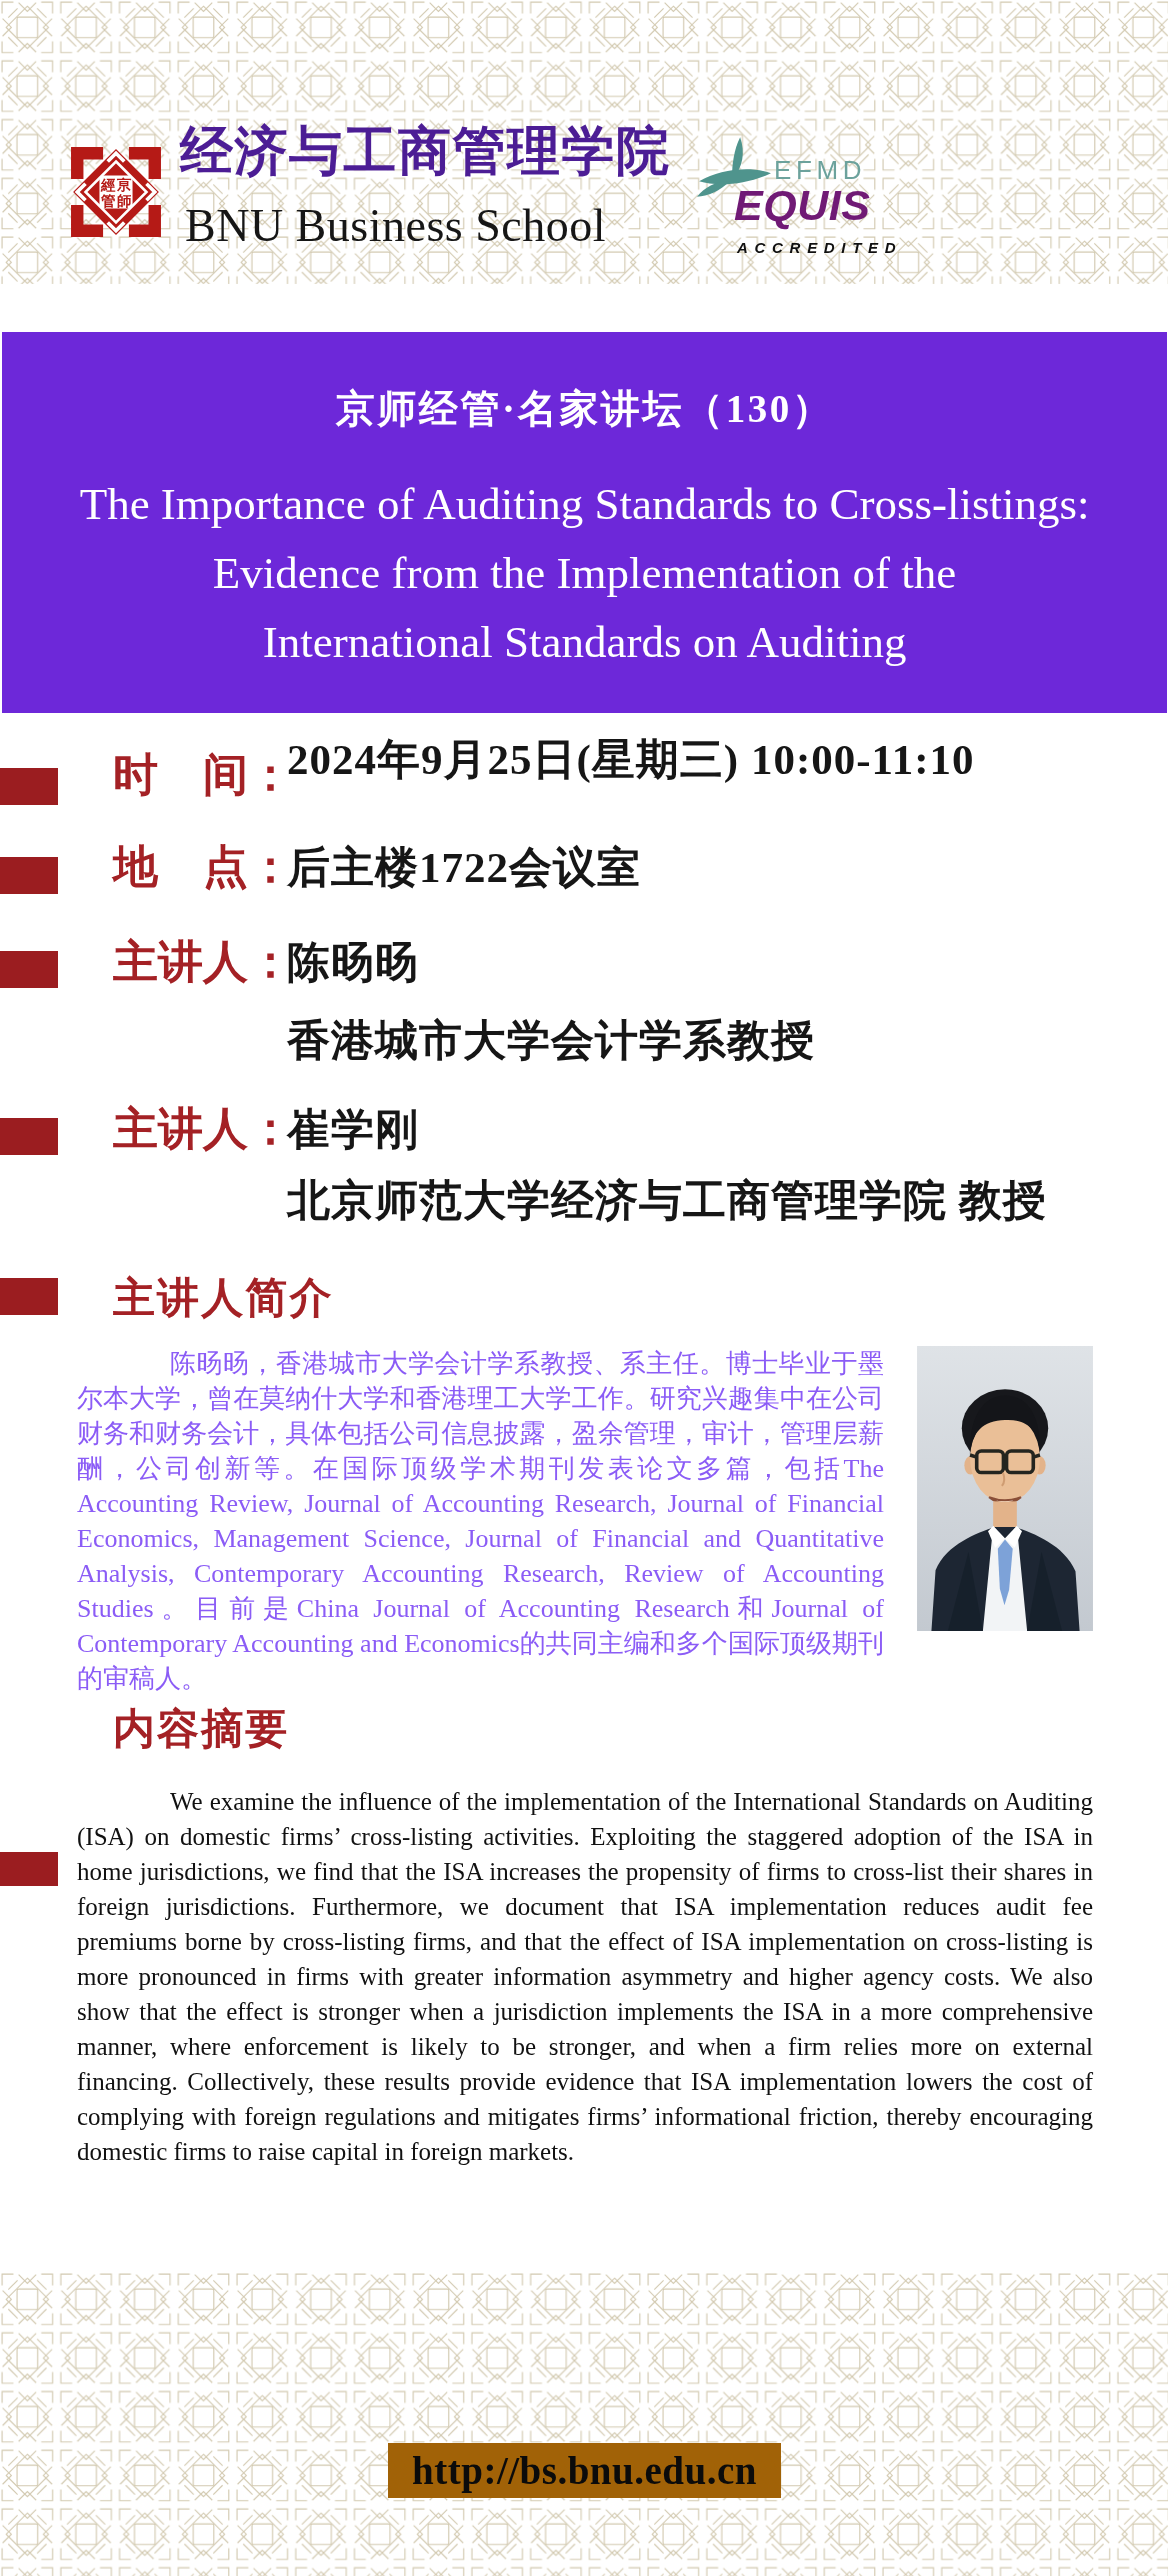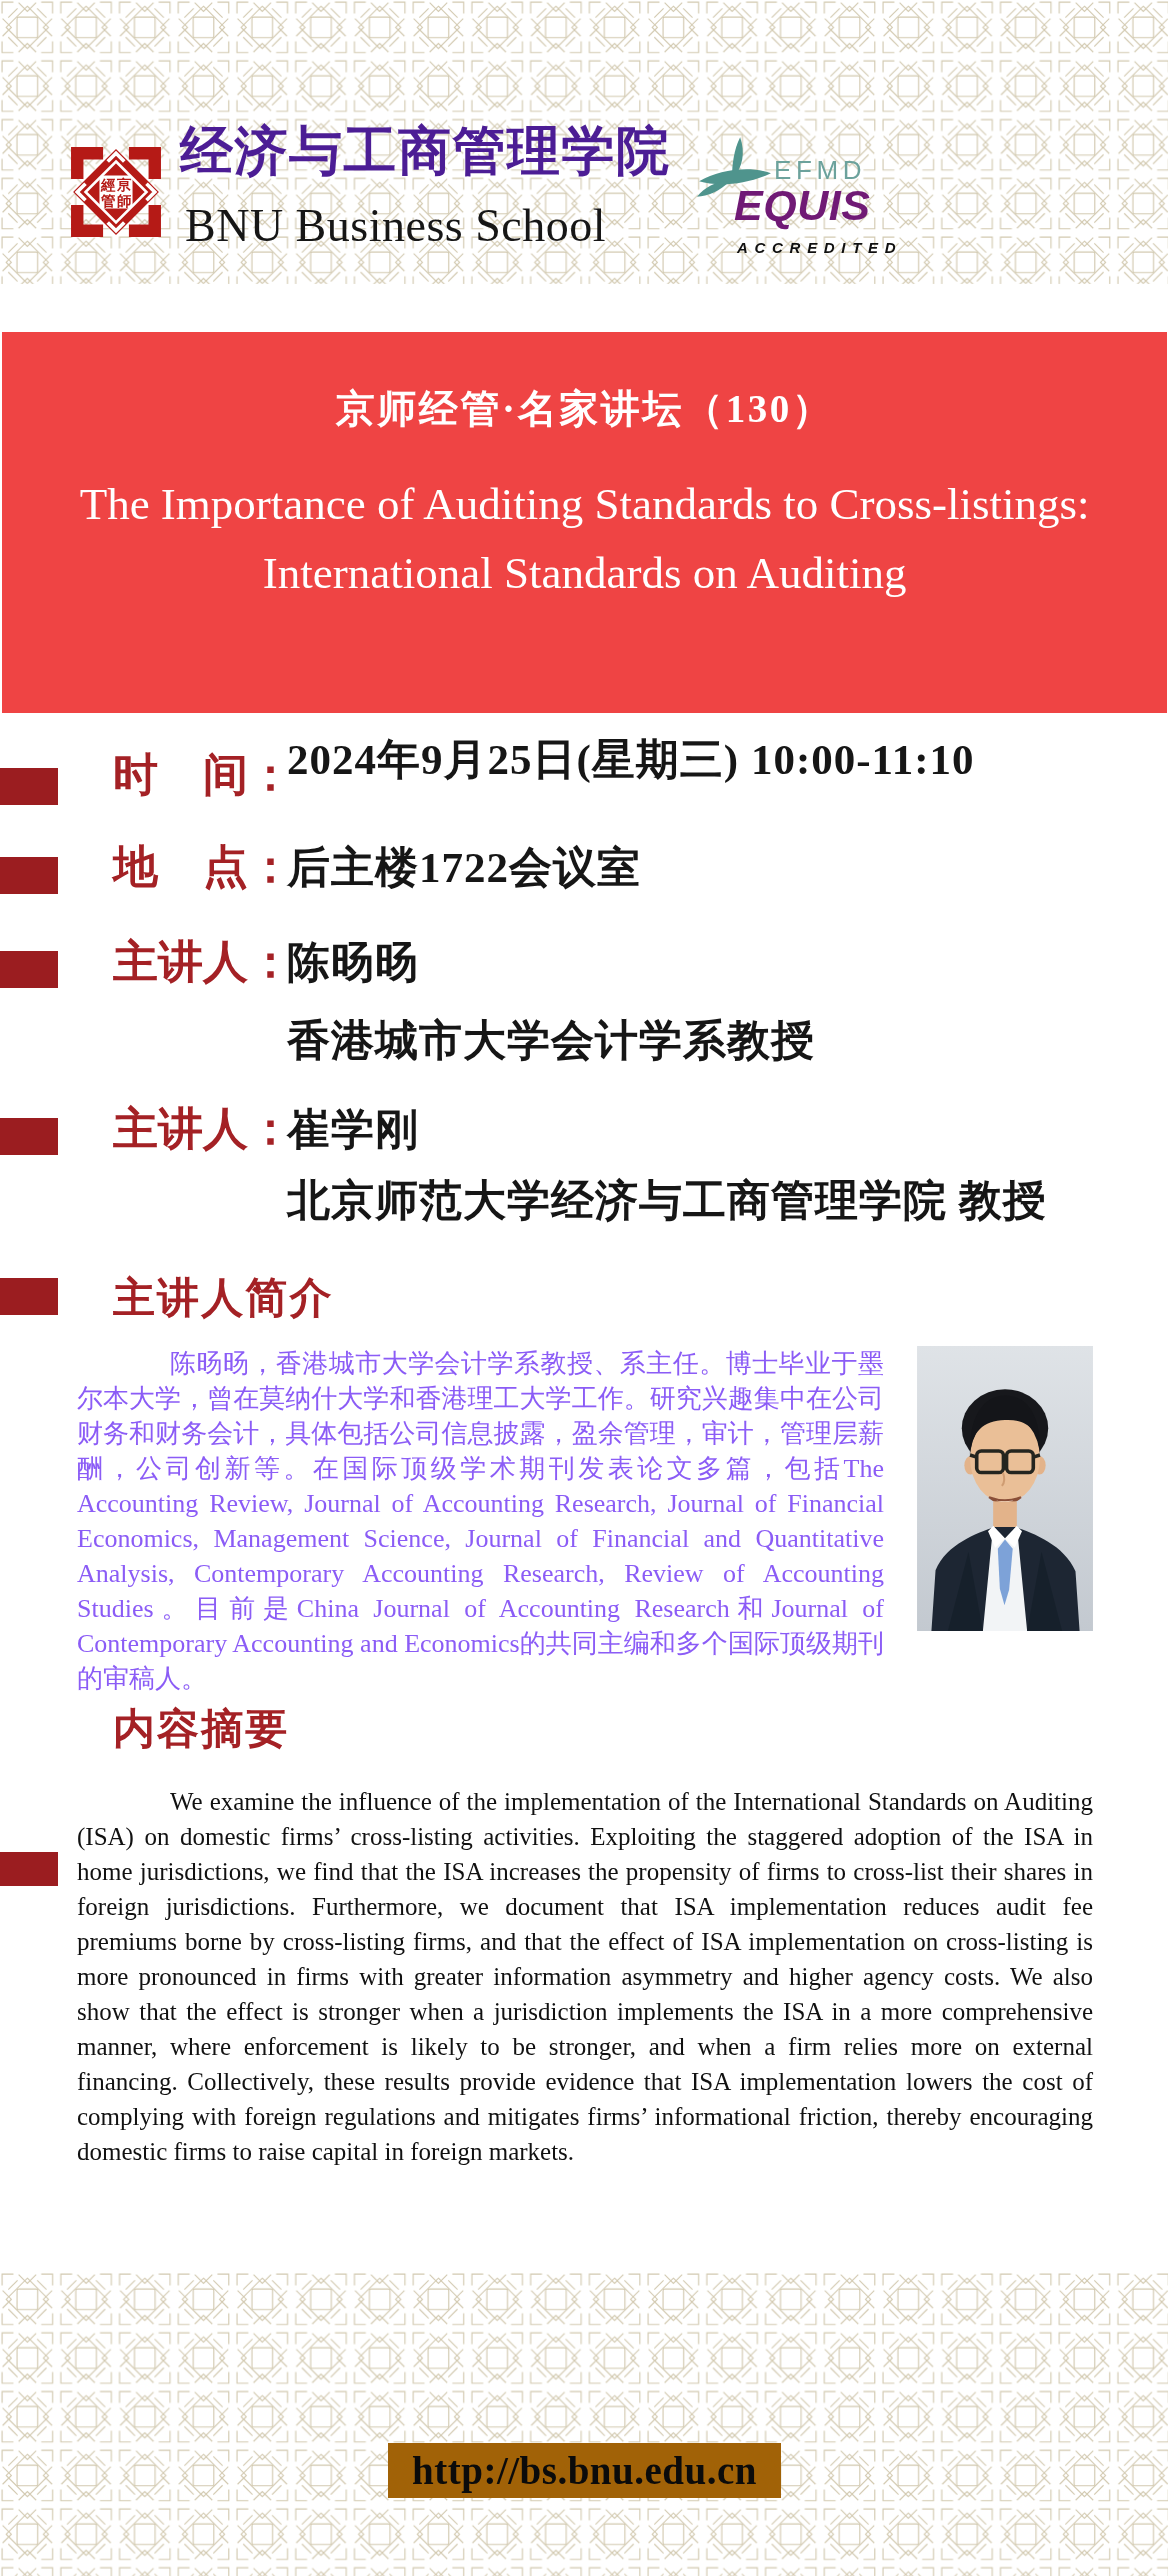--- a/index.html
+++ b/index.html
@@ -16,21 +16,21 @@
   .school-en{position:absolute;left:185px;top:199px;font-size:46px;font-weight:400;
              color:#161616;letter-spacing:0.5px;white-space:nowrap;}
   .efmd-text{position:absolute;left:774px;top:155px;font-size:26px;color:#6CA29C;
              letter-spacing:4.6px;font-family:"Liberation Sans",sans-serif;font-weight:500;}
   .equis-text{position:absolute;left:734px;top:181px;font-size:43px;font-style:italic;
              font-weight:900;color:#701a75;font-family:"Liberation Sans",sans-serif;letter-spacing:0.5px;}
   .accredited-text{position:absolute;left:737px;top:223px;font-size:15px;font-style:italic;
              font-weight:700;color:#101010;letter-spacing:6.7px;font-family:"Liberation Sans",sans-serif;margin-top:16px;}
 
   
-  .banner{position:absolute;left:2.1px;top:332px;width:1165px;height:381px;background:#ef4444;}
+  .banner{position:absolute;left:2.1px;top:332px;width:1165px;height:381px;background:#6d28d9;}
   .banner-cn{position:absolute;top:50px;left:0;width:100%;text-align:center;color:#ffffff;
              font-size:39px;font-weight:700;letter-spacing:2.6px;}
   .banner-en{position:absolute;top:138px;left:0;width:100%;text-align:center;color:#ffffff;
              font-size:45px;line-height:69px;font-weight:400;}
 
   
   .bullet{position:absolute;left:0;width:58px;height:37px;background:#9B1D20;}
   .row-label{position:absolute;left:113px;font-size:45px;font-weight:700;color:#A42125;
              white-space:nowrap;line-height:1;}
   .row-value{position:absolute;left:287px;font-size:43px;font-weight:700;color:#161616;
@@ -116,20 +116,21 @@
   <path d="M2,118 C18,98 42,86 66,88 C48,106 22,118 2,118 Z" fill="#4F948D"></path>
 </svg>
 <div class="efmd-text">EFMD</div>
 <div class="equis-text">EQUIS</div>
 <div class="accredited-text">ACCREDITED</div>
 
 <div class="banner">
   <div class="banner-cn">京师经管·名家讲坛（130）</div>
   <div class="banner-en">
     <div>The Importance of Auditing Standards to Cross-listings:</div>
+    <div>Evidence from the Implementation of the</div>
     <div>International Standards on Auditing</div>
   </div>
 </div>
 
 <div class="bullet" style="top:768px;"></div>
 <div class="row-label" style="top:753px;">时　间：</div>
 <div class="row-value" style="top:738px;">2024年9月25日(星期三) 10:00-11:10</div>
 
 <div class="bullet" style="top:857px;"></div>
 <div class="row-label" style="top:845px;">地　点：</div>

